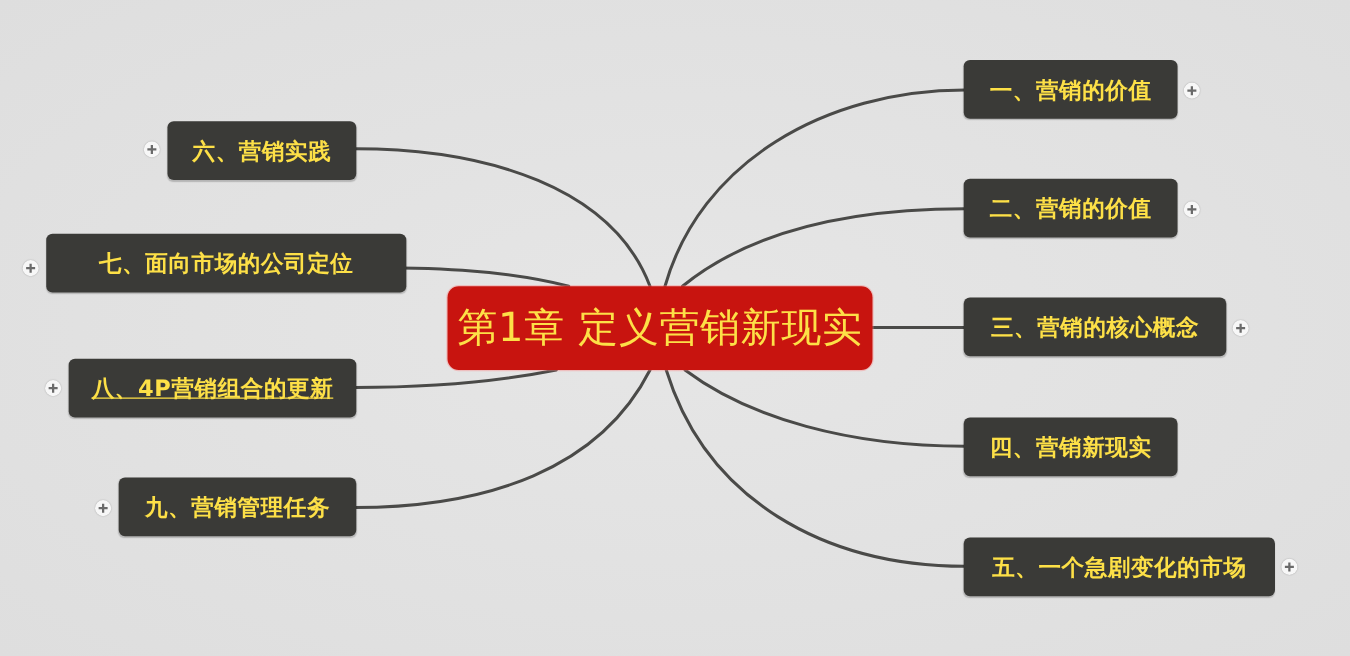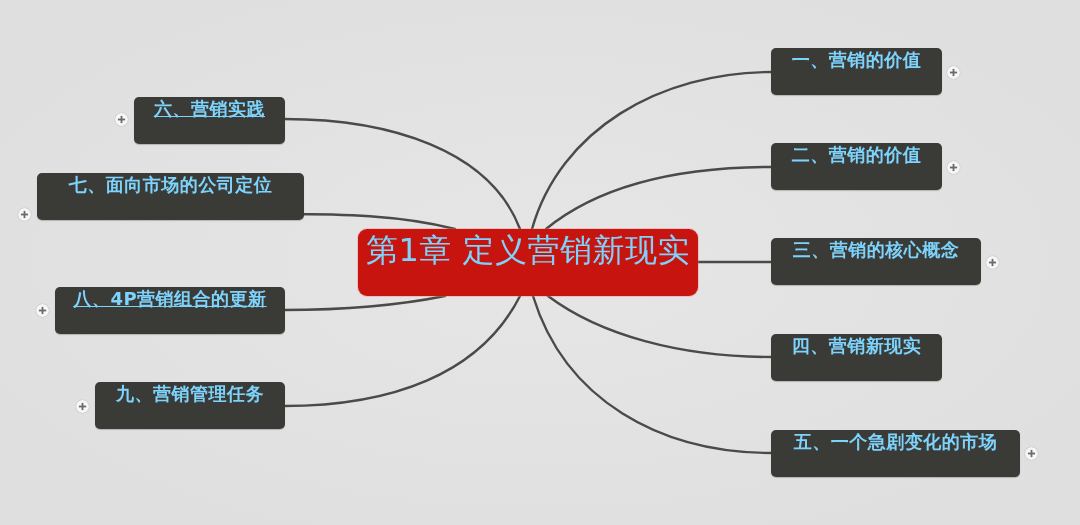--- a/index.html
+++ b/index.html
@@ -28,23 +28,23 @@
     svg.connectors path {
       fill: none;
       stroke: #4a4a48;
       stroke-width: 2.4;
       stroke-linecap: round;
     }
     .node {
       position: absolute;
       box-sizing: border-box;
       display: flex;
-      align-items: flex-start;
+      align-items: center;
       justify-content: center;
-      color: #7dd3fc;
+      color: #fde047;
       white-space: nowrap;
     }
     .root {
       left: 358px;
       top: 229px;
       width: 340px;
       height: 67px;
       background: #c8140f;
       border-radius: 9px;
       font-size: 32px;
@@ -134,31 +134,31 @@
   <div class="node topic" style="left:771px; top:334px; width:171px;">
     <span>四、营销新现实</span>
   </div>
   <div class="plus" style="left:1025px; top:447px;">
     <svg viewBox="0 0 10 10">
         <line x1="5" y1="1" x2="5" y2="9"></line>
         <line x1="1" y1="5" x2="9" y2="5"></line>
       </svg>
   </div>
 
-  <div class="node topic" style="left:134px; top:97px; width:151px;text-decoration:underline;">
+  <div class="node topic" style="left:134px; top:97px; width:151px;">
     <span>六、营销实践</span>
   </div>
   <div class="plus" style="left:115px; top:113px;">
     <svg viewBox="0 0 10 10">
         <line x1="5" y1="1" x2="5" y2="9"></line>
         <line x1="1" y1="5" x2="9" y2="5"></line>
       </svg>
   </div>
 
-  <div class="node topic" style="left:37px; top:173px; width:267px;">
+  <div class="node topic" style="left:37px; top:187px; width:288px;">
     <span>七、面向市场的公司定位</span>
   </div>
   <div class="plus" style="left:18px; top:208px;">
     <svg viewBox="0 0 10 10">
         <line x1="5" y1="1" x2="5" y2="9"></line>
         <line x1="1" y1="5" x2="9" y2="5"></line>
       </svg>
   </div>
 
   <div class="node topic" style="left:55px; top:287px; width:230px;text-decoration:underline;">

